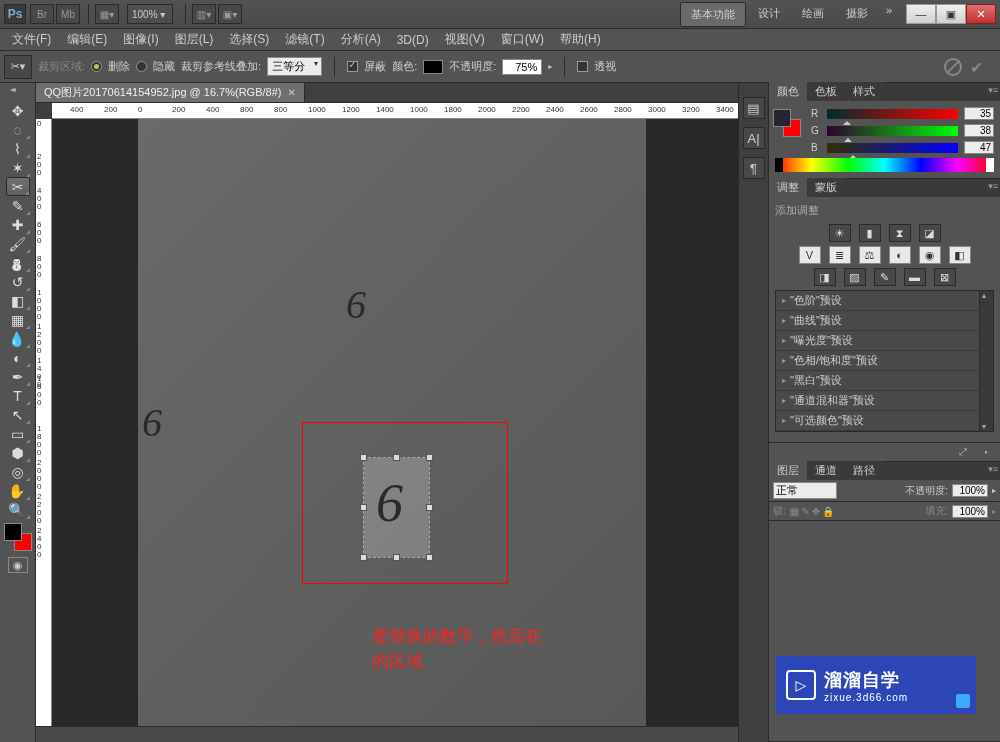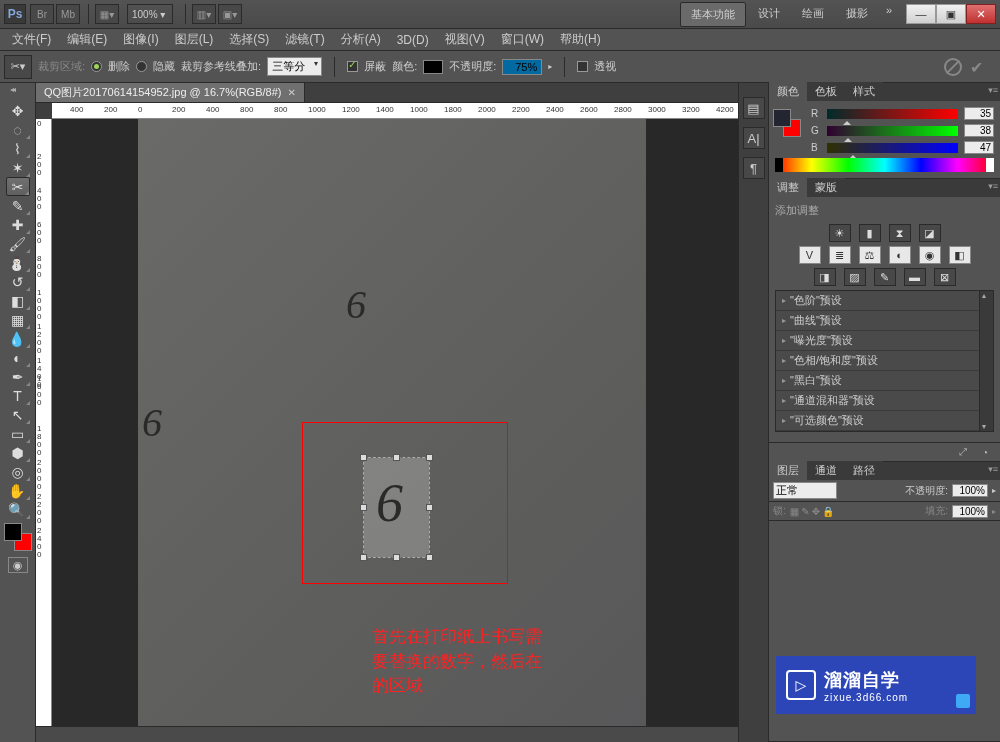--- a/index.html
+++ b/index.html
@@ -30,21 +30,21 @@
 .optbar { height: 32px; background: #535353; display: flex; align-items: center; padding: 0 4px; border-bottom: 1px solid #2a2a2a; gap: 6px; }
 .tool-icon-sm { width: 28px; height: 24px; display: flex; align-items: center; justify-content: center; border: 1px solid #2a2a2a; background: #484848; }
 .opt-field { display: flex; align-items: center; gap: 4px; }
 .opt-select { background: #ececec; color: #000; border: 1px solid #888; padding: 1px 16px 1px 4px; font-size: 11px; position: relative; }
 .opt-select::after { content: "▾"; position: absolute; right: 3px; color: #333; font-size: 8px; }
 .radio { width: 11px; height: 11px; border-radius: 50%; border: 1px solid #999; background: #333; display: inline-block; margin-right: 2px; position: relative; }
 .radio.checked::after { content: ""; width: 5px; height: 5px; background: #9dd45a; border-radius: 50%; position: absolute; top: 2px; left: 2px; }
 .checkbox { width: 11px; height: 11px; border: 1px solid #999; background: #333; display: inline-block; margin-right: 2px; position: relative; }
 .checkbox.checked::after { content: "✓"; color: #9dd45a; position: absolute; top: -3px; left: 0; font-size: 10px; }
 .color-swatch-sm { width: 20px; height: 14px; background: #000; border: 1px solid #888; display: inline-block; }
-.opacity-box { background: #0369a1; color: #000; border: 1px solid #888; padding: 1px 4px; font-size: 11px; width: 40px; text-align: right; }
+.opacity-box { background: #ffffff; color: #000; border: 1px solid #888; padding: 1px 4px; font-size: 11px; width: 40px; text-align: right; }
 .opt-right { display: flex; gap: 8px; margin-left: auto; margin-right: 8px; }
 .circle-btn { width: 18px; height: 18px; border: 2px solid #888; border-radius: 50%; position: relative; }
 .circle-btn.cancel::after { content: ""; position: absolute; width: 18px; height: 2px; background: #888; transform: rotate(-45deg); top: 6px; left: -2px; }
 .check-btn { width: 18px; height: 18px; color: #888; font-size: 16px; }
 
 
 .main { display: flex; height: calc(742px - 29px - 22px - 32px); }
 
 
 .toolbox { width: 36px; background: #535353; border-right: 1px solid #2a2a2a; padding-top: 18px; display: flex; flex-direction: column; align-items: center; gap: 0; position: relative; }
@@ -261,21 +261,21 @@
       <span class="tick" style="left:324px">1400</span>
       <span class="tick" style="left:358px">1000</span>
       <span class="tick" style="left:392px">1800</span>
       <span class="tick" style="left:426px">2000</span>
       <span class="tick" style="left:460px">2200</span>
       <span class="tick" style="left:494px">2400</span>
       <span class="tick" style="left:528px">2600</span>
       <span class="tick" style="left:562px">2800</span>
       <span class="tick" style="left:596px">3000</span>
       <span class="tick" style="left:630px">3200</span>
-      <span class="tick" style="left:664px">4200</span>
+      <span class="tick" style="left:664px">3400</span>
     </div>
     <div class="canvas-wrap">
       <div class="ruler-v">
         <span class="tick" style="top:1px">0</span>
         <span class="tick" style="top:34px;width:8px;word-break:break-all">2 0 0</span>
         <span class="tick" style="top:68px;width:8px;word-break:break-all">4 0 0</span>
         <span class="tick" style="top:102px;width:8px;word-break:break-all">6 0 0</span>
         <span class="tick" style="top:136px;width:8px;word-break:break-all">8 0 0</span>
         <span class="tick" style="top:170px;width:8px;word-break:break-all">1 0 0 0</span>
         <span class="tick" style="top:204px;width:8px;word-break:break-all">1 2 0 0</span>
@@ -297,21 +297,20 @@
           <div class="crop-handle" style="top:-4px;left:-4px"></div>
           <div class="crop-handle" style="top:-4px;left:29px"></div>
           <div class="crop-handle" style="top:-4px;right:-4px"></div>
           <div class="crop-handle" style="top:46px;left:-4px"></div>
           <div class="crop-handle" style="top:46px;right:-4px"></div>
           <div class="crop-handle" style="bottom:-4px;left:-4px"></div>
           <div class="crop-handle" style="bottom:-4px;left:29px"></div>
           <div class="crop-handle" style="bottom:-4px;right:-4px"></div>
         </div>
         <div class="annotation">
-          <div>首先在打印纸上书写需</div>
           <div>要替换的数字，然后在</div>
           <div>的区域</div>
         </div>
       </div>
     </div>
     <div class="scroll-h"></div>
   </div>
 
   <div class="dock-strip">
     <div class="dock-icon">▤</div>

